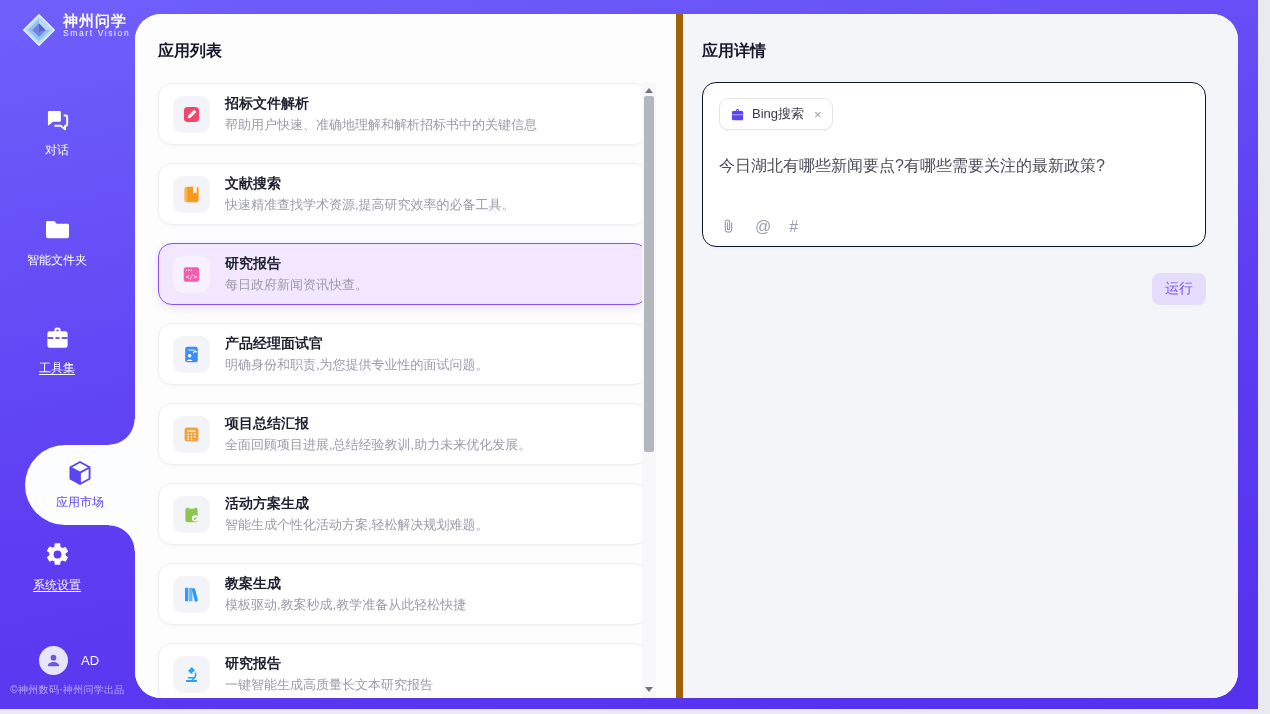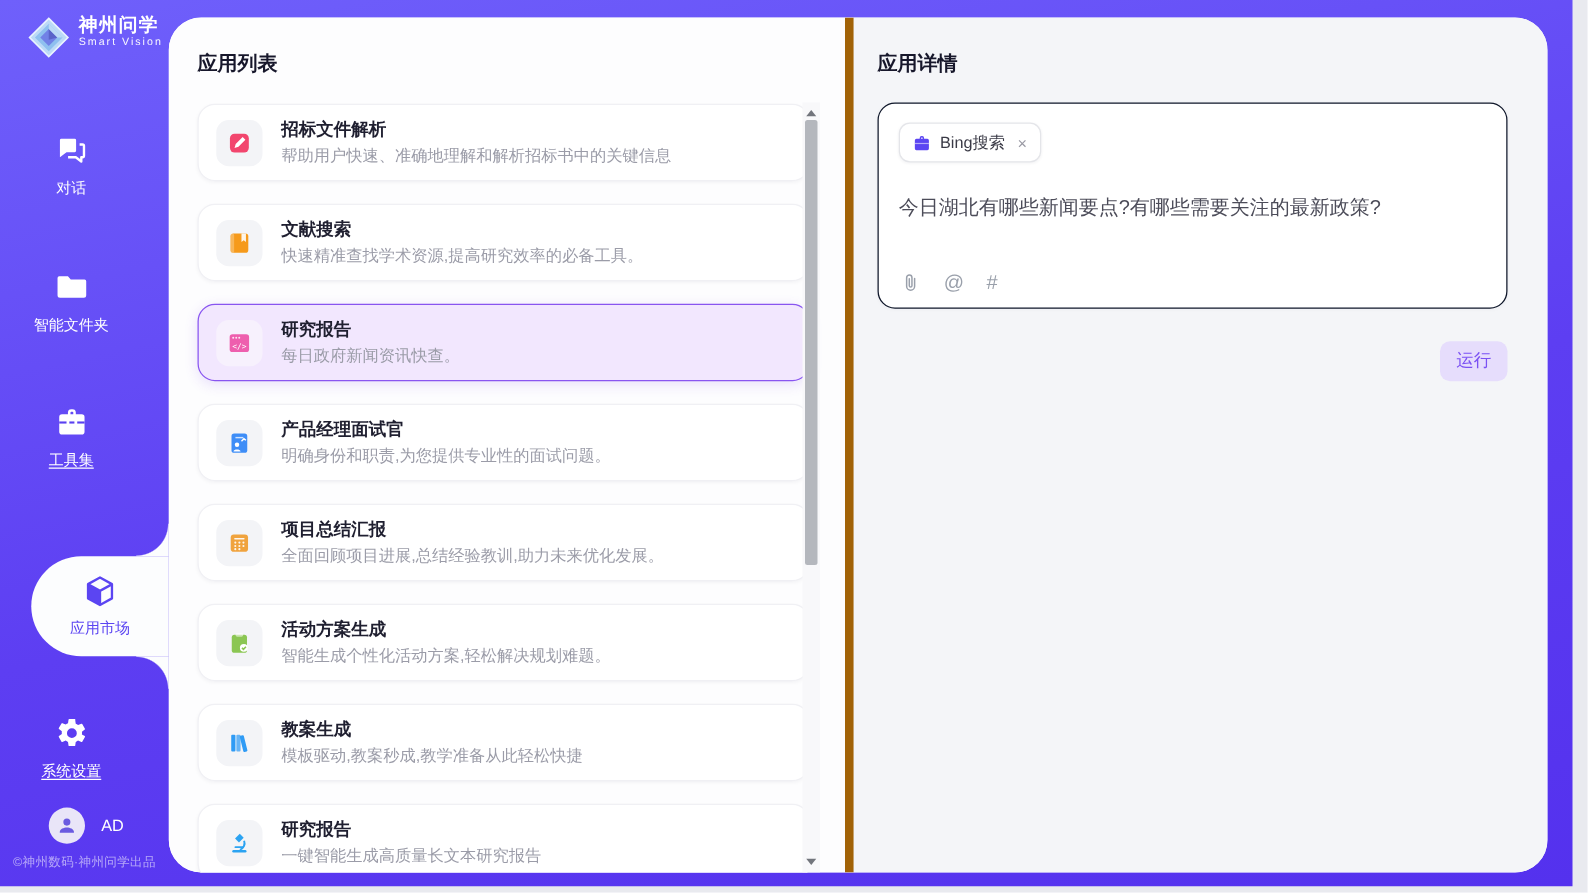--- a/index.html
+++ b/index.html
@@ -21,21 +21,21 @@
   .logo-sub{font-size:8.5px;letter-spacing:1.6px;opacity:.95}
   .nav{position:absolute;left:0;top:0;width:135px;height:100%}
   .nav-item{
     position:absolute;left:0;width:114px;display:flex;flex-direction:column;
     align-items:center;gap:9px;color:#fff;font-size:12px;cursor:pointer;
   }
   .nav-item:nth-child(1){top:106px}
   .nav-item:nth-child(2){top:216px}
   .nav-item:nth-child(3){top:324px}
   .nav-item:nth-child(4){top:420px}
-  .nav-item:nth-child(5){top:573px}
+  .nav-item:nth-child(5){top:541px}
   .nav-item:nth-child(3) .nav-label,
   .nav-item:nth-child(5) .nav-label{text-decoration:underline;text-underline-offset:2px}
   .nav-item.active{
     left:25px;width:110px;height:80px;top:420px;
     background:#fcfdfe;border-radius:40px 0 0 40px;
     justify-content:center;color:#5b45f2;gap:7px;margin-top:25px;
   }
   .nav-item.active::before,
   .nav-item.active::after{content:"";position:absolute;right:0;width:26px;height:26px;}
   .nav-item.active::before{top:-26px;background:radial-gradient(circle at 0 0,transparent 25px,#fcfdfe 26px)}

